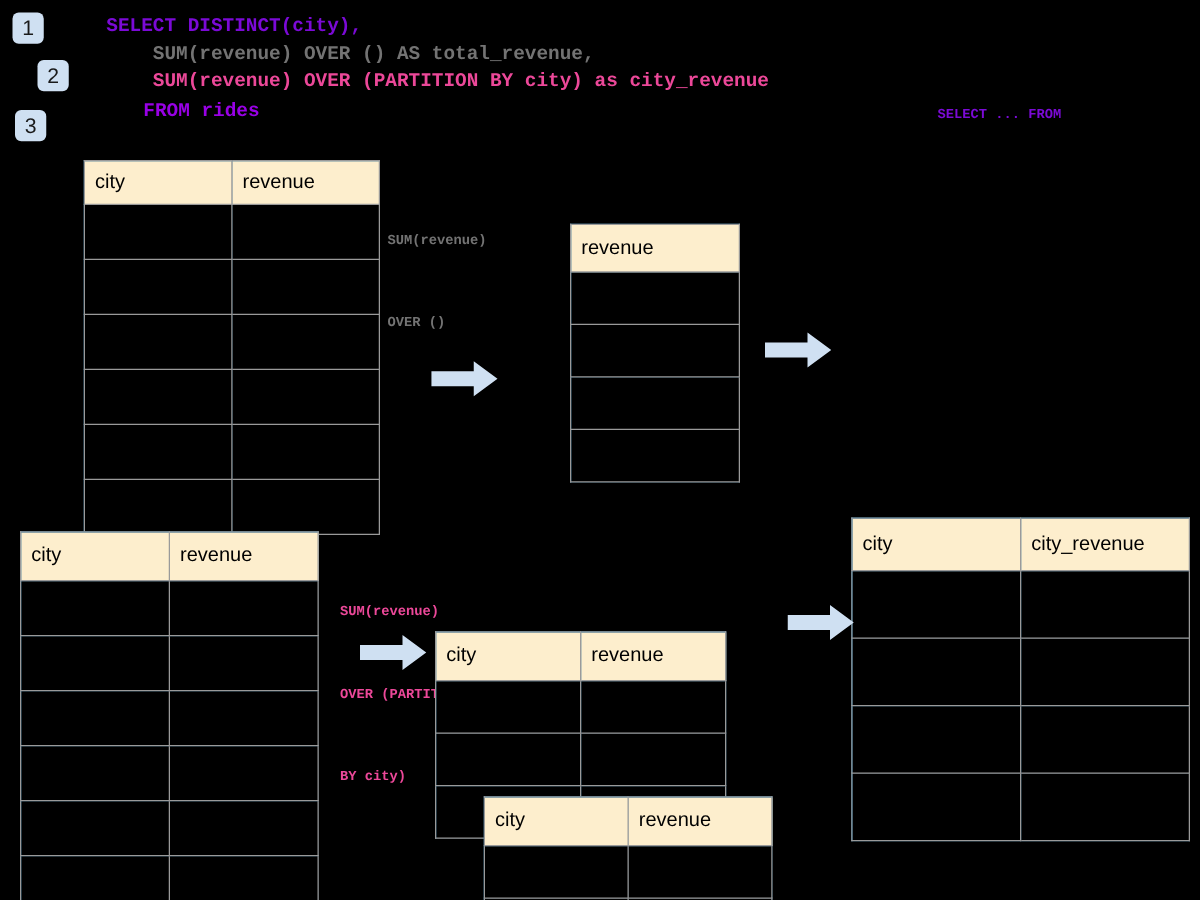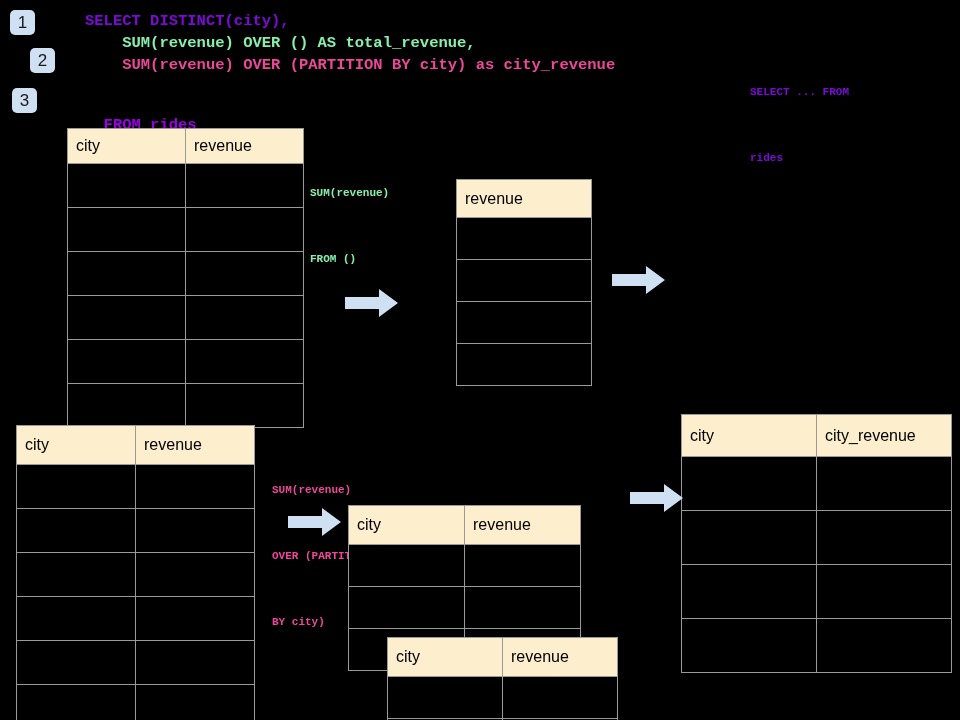--- a/index.html
+++ b/index.html
@@ -37,21 +37,21 @@
     position: absolute;
     font-family: "Liberation Mono", monospace;
     font-size: 15.5px;
     font-weight: bold;
     white-space: pre;
     letter-spacing: 0px;
     line-height: 22px;
   }
   .c-violet  { color: #7b0ad6; }
   .c-magenta { color: #9900e6; }
-  .c-red     { color: #86efac; }
+  .c-red     { color: #737373; }
   .c-green   { color: #ec4899; }
 
   .annot {
     position: absolute;
     font-family: "Liberation Mono", monospace;
     font-size: 11px;
     font-weight: bold;
     line-height: 22px;
     white-space: pre;
   }
@@ -98,30 +98,29 @@
   <div class="badge" style="left:30px; top:48px;">
     <span>2</span>
   </div>
   <div class="badge" style="left:12px; top:88px;">
     <span>3</span>
   </div>
 
   <div class="code c-violet" style="left:85px; top:10px;">SELECT DISTINCT(city),</div>
   <div class="code c-red" style="left:85px; top:32px;">    SUM(revenue) OVER () AS total_revenue,</div>
   <div class="code c-green" style="left:85px; top:54px;">    SUM(revenue) OVER (PARTITION BY city) as city_revenue</div>
-  <div class="code c-magenta" style="left:85px; top:78px;margin-top:36px;">  FROM rides</div>
+  <div class="code c-magenta" style="left:96px; top:78px;">  FROM rides</div>
 
   <div class="annot c-violet" style="left:750px; top:37px;">
     <div>SELECT ... FROM</div>
-    <div>rides</div>
   </div>
 
   <div class="annot c-red" style="left:310px; top:138px;">
     <div>SUM(revenue)</div>
-    <div>FROM ()</div>
+    <div>OVER ()</div>
   </div>
 
   <div class="annot c-green" style="left:272px; top:435px;">
     <div>SUM(revenue)</div>
     <div>OVER (PARTITION</div>
     <div>BY city)</div>
   </div>
 
   <table class="tbl" id="tbl-source-top" style="left:67px; top:128px; width:236px;">
     <colgroup>

